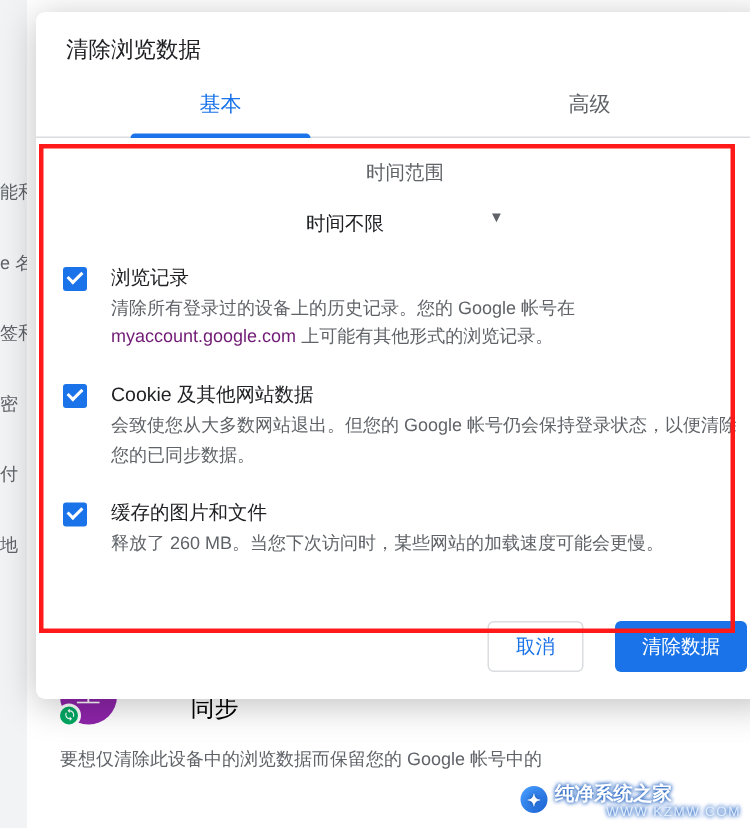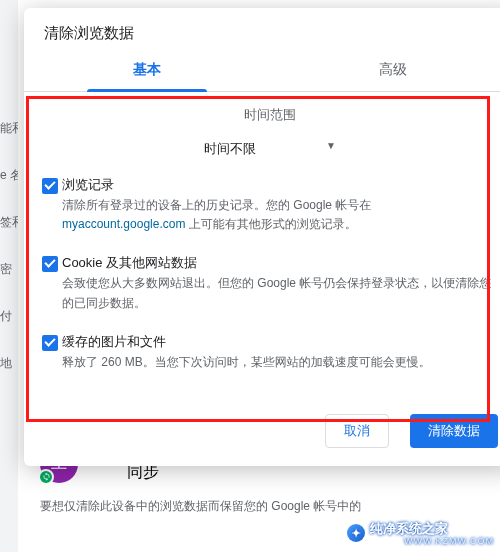--- a/index.html
+++ b/index.html
@@ -50,21 +50,21 @@
     flex: 1;
     text-align: center;
     padding: 10px 0 12px 0;
     font-size: 14px;
     color: #5f6368;
     cursor: pointer;
     position: relative;
   }
   .tab.active {
     color: #1a73e8;
-    font-weight: 700;
+    font-weight: 400;
   }
   .tab.active::after {
     content: "";
     position: absolute;
     left: 50%;
     transform: translateX(-50%);
     bottom: -1px;
     width: 120px;
     height: 3px;
     background: #1a73e8;
@@ -88,21 +88,21 @@
     gap: 70px;
     color: #202124;
   }
   .chev {
     font-size: 10px;
     color: #5f6368;
   }
   .check-item {
     display: flex;
     align-items: flex-start;
-    gap: 4px;
+    gap: 16px;
     margin-bottom: 20px;
   }
   .checkbox {
     width: 16px;
     height: 16px;
     border-radius: 2px;
     background: #1a73e8;
     flex-shrink: 0;
     margin-top: 2px;
     position: relative;
@@ -273,21 +273,21 @@
         <span class="chev">▼</span>
       </div>
     </div>
 
     <div class="check-item">
       <div class="checkbox"></div>
       <div class="check-text">
         <div class="t1">浏览记录</div>
         <div class="t2">
           <span>清除所有登录过的设备上的历史记录。您的 Google 帐号在</span><br>
-          <span style="color:#0369a1">myaccount.google.com</span>
+          <span style="color:#701a75">myaccount.google.com</span>
           <span>上可能有其他形式的浏览记录。</span>
         </div>
       </div>
     </div>
 
     <div class="check-item">
       <div class="checkbox"></div>
       <div class="check-text">
         <div class="t1">Cookie 及其他网站数据</div>
         <div class="t2">会致使您从大多数网站退出。但您的 Google 帐号仍会保持登录状态，以便清除您的已同步数据。</div>

